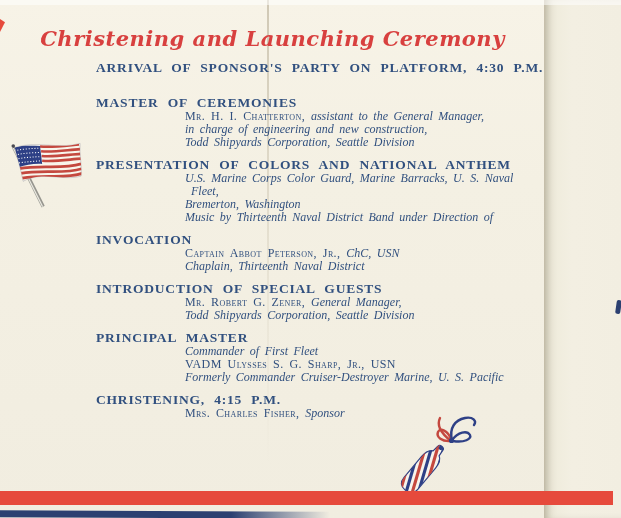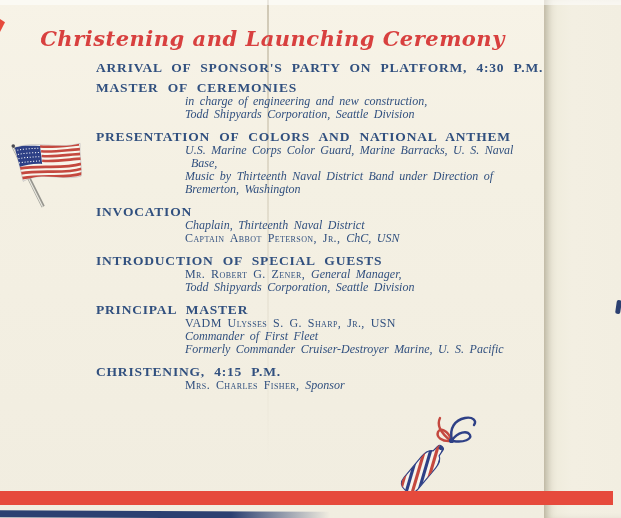--- a/index.html
+++ b/index.html
@@ -24,21 +24,21 @@
         clip-path:polygon(0 0,100% 25%,0 100%);}
   .edge-mark{position:absolute;left:616px;top:300px;width:5px;height:14px;background:var(--stripe-navy);
         border-radius:2px;transform:rotate(8deg);}
 
   .title{position:absolute;left:0;top:6px;width:545px;text-align:center;
         font-family:"DejaVu Serif",serif;font-style:italic;font-weight:bold;
         font-size:21px;letter-spacing:.5px;color:var(--title-red);margin-top:20px;}
 
   .program{position:absolute;left:96px;top:60px;width:470px;color:var(--text-navy);}
   .entry{margin-bottom:8px;}
-  .entry.first{margin-bottom:5px;}
+  .entry.first{margin-bottom:20px;}
   .heading{font-size:13.5px;line-height:15px;font-weight:bold;letter-spacing:.8px;
         word-spacing:5px;white-space:nowrap;}
   .line{padding-left:89px;font-size:12px;line-height:13px;word-spacing:2.5px;white-space:nowrap;}
   .line.indent{padding-left:95px;}
   .seg-it{font-style:italic;}
   .seg-sc{font-variant:small-caps;letter-spacing:.4px;}
 
   .stripe-red{position:absolute;left:0;top:491px;width:613px;height:14px;background:var(--stripe-red);}
   .stripe-navy{position:absolute;left:0;top:511px;width:330px;height:7px;transform:rotate(.25deg);
         background:linear-gradient(90deg,var(--stripe-navy) 0%,var(--stripe-navy) 70%,rgba(44,64,113,0) 100%);}
@@ -59,44 +59,45 @@
   <div class="edge-mark"></div>
 
   <div class="title">Christening and Launching Ceremony</div>
 
   <div class="program">
       <div class="entry first">
         <div class="heading">ARRIVAL OF SPONSOR'S PARTY ON PLATFORM, 4:30 P.M.</div>
       </div>
       <div class="entry">
         <div class="heading">MASTER OF CEREMONIES</div>
+        <div class="line"><span class="seg-sc">Mr. H. I. Chatterton, </span><span class="seg-it">assistant to the General Manager,</span></div>
         <div class="line"><span class="seg-it">in charge of engineering and new construction,</span></div>
         <div class="line"><span class="seg-it">Todd Shipyards Corporation, Seattle Division</span></div>
       </div>
       <div class="entry">
         <div class="heading">PRESENTATION OF COLORS AND NATIONAL ANTHEM</div>
         <div class="line"><span class="seg-it">U.S. Marine Corps Color Guard, Marine Barracks, U. S. Naval</span></div>
-        <div class="line indent"><span class="seg-it">Base,</span></div>
+        <div class="line indent"><span class="seg-it">Fleet,</span></div>
+        <div class="line"><span class="seg-it">Bremerton, Washington</span></div>
         <div class="line"><span class="seg-it">Music by Thirteenth Naval District Band under Direction of</span></div>
-        <div class="line"><span class="seg-it">Bremerton, Washington</span></div>
       </div>
       <div class="entry">
         <div class="heading">INVOCATION</div>
+        <div class="line"><span class="seg-sc">Captain Abbot Peterson, Jr., </span><span class="seg-it">ChC, USN</span></div>
         <div class="line"><span class="seg-it">Chaplain, Thirteenth Naval District</span></div>
-        <div class="line"><span class="seg-sc">Captain Abbot Peterson, Jr., </span><span class="seg-it">ChC, USN</span></div>
       </div>
       <div class="entry">
         <div class="heading">INTRODUCTION OF SPECIAL GUESTS</div>
         <div class="line"><span class="seg-sc">Mr. Robert G. Zener, </span><span class="seg-it">General Manager,</span></div>
         <div class="line"><span class="seg-it">Todd Shipyards Corporation, Seattle Division</span></div>
       </div>
       <div class="entry">
         <div class="heading">PRINCIPAL MASTER</div>
+        <div class="line"><span class="seg-it">Commander of First Fleet</span></div>
         <div class="line"><span class="seg-sc">VADM Ulysses S. G. Sharp, Jr., USN</span></div>
-        <div class="line"><span class="seg-it">Commander of First Fleet</span></div>
         <div class="line"><span class="seg-it">Formerly Commander Cruiser-Destroyer Marine, U. S. Pacific</span></div>
       </div>
       <div class="entry">
         <div class="heading">CHRISTENING, 4:15 P.M.</div>
         <div class="line"><span class="seg-sc">Mrs. Charles Fisher, </span><span class="seg-it">Sponsor</span></div>
       </div>
     </div>
 
   <svg class="flag" width="90" height="78" viewBox="0 0 85 74">
     <defs>

